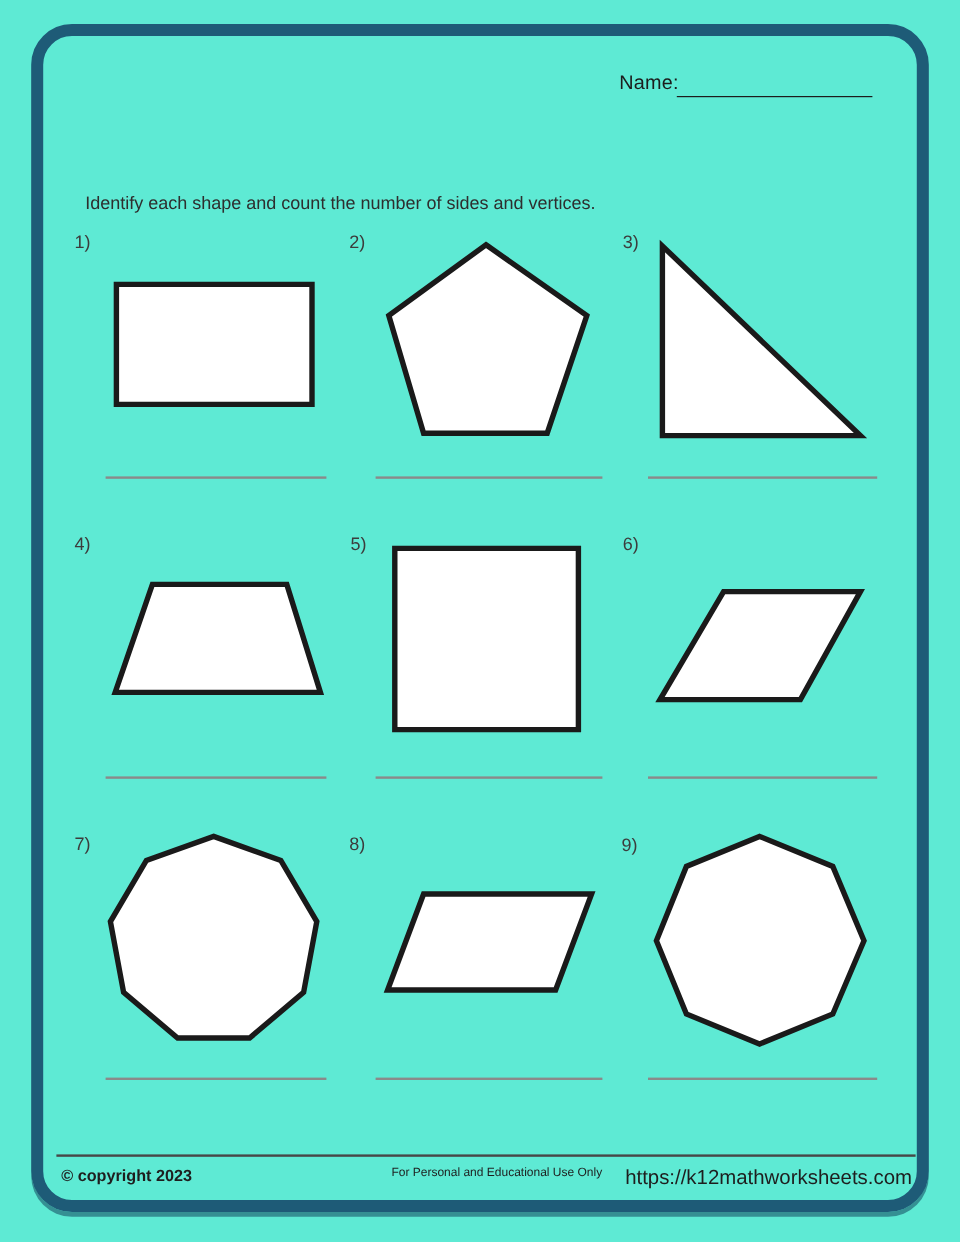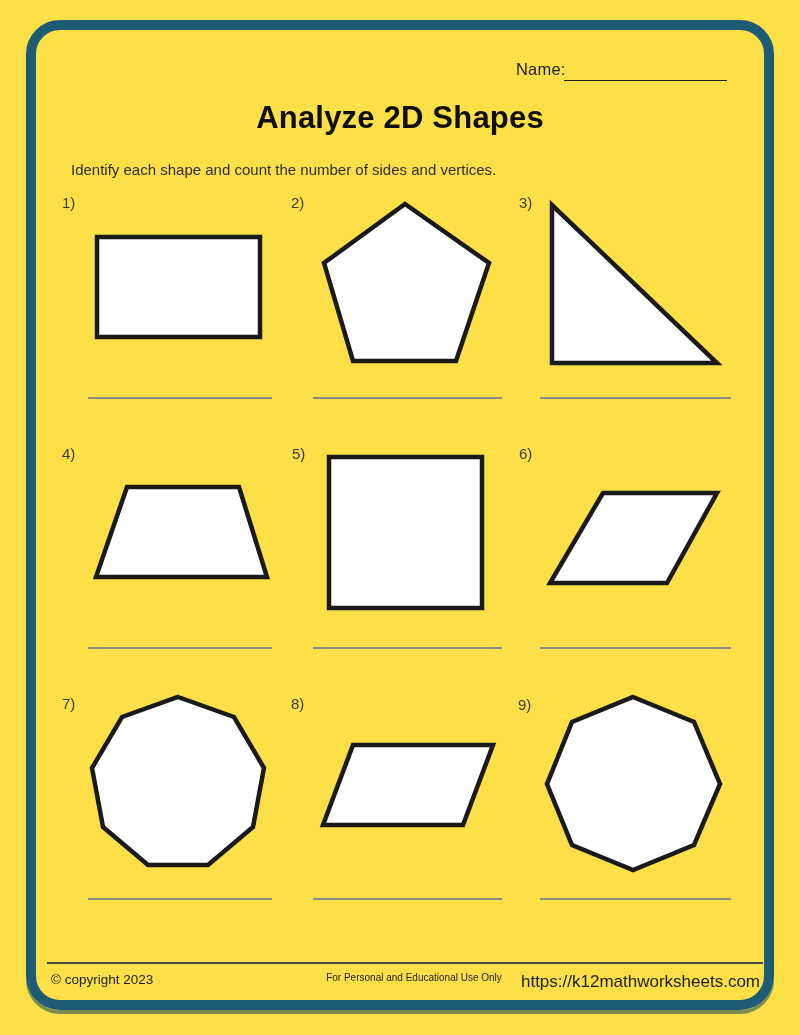--- a/index.html
+++ b/index.html
@@ -1,20 +1,20 @@
 <!DOCTYPE html>
 <html><head>
 <meta charset="utf-8">
 <style>
   html, body { margin: 0; padding: 0; background: #ffffff; }
   .screen {
     position: relative;
     width: 800px;
     height: 1035px;
-    background: #fde047;
+    background: #5eead4;
     overflow: hidden;
     font-family: "Liberation Sans", "DejaVu Sans", sans-serif;
   }
   .page-border {
     position: absolute;
     left: 26px; top: 20px;
     width: 748px; height: 990px;
     box-sizing: border-box;
     border: 10px solid #1e5b77;
     border-radius: 34px;
@@ -68,20 +68,21 @@
     position: absolute;
     left: 47px; top: 962px;
     width: 716px; height: 2px;
     background: #474747;
   }
   .footer-left {
     position: absolute;
     left: 51px; top: 972px;
     font-size: 13.5px;
     color: #1e1e1e;
+    font-weight: bold;
   }
   .footer-center {
     position: absolute;
     left: 0; right: 0; top: 972px;
     text-align: center;
     font-size: 10px;
     color: #1e1e1e;
     padding-left: 28px;
   }
   .footer-right {
@@ -93,21 +94,20 @@
 </style>
 </head>
 <body>
 
 <div class="screen">
   <div class="page-border"></div>
 
   <div class="name-row">Name:</div>
   <div class="name-line"></div>
 
-  <div class="page-title">Analyze 2D Shapes</div>
   <div class="instruction">Identify each shape and count the number of sides and vertices.</div>
 
   <svg class="shapes-svg" id="shapes-svg" viewBox="0 0 800 1035" xmlns="http://www.w3.org/2000/svg">
       <polygon points="97,237 260,237 260,337 97,337" fill="#ffffff" stroke="#1a1a1a" stroke-width="4.5" stroke-linejoin="miter"></polygon>
       <polygon points="405,204 489,263 456,361 353,361 324,263" fill="#ffffff" stroke="#1a1a1a" stroke-width="4.5" stroke-linejoin="miter"></polygon>
       <polygon points="552,205 552,363 717,363" fill="#ffffff" stroke="#1a1a1a" stroke-width="4.5" stroke-linejoin="miter"></polygon>
       <polygon points="127,487 239,487 267,577 96,577" fill="#ffffff" stroke="#1a1a1a" stroke-width="4.5" stroke-linejoin="miter"></polygon>
       <polygon points="329,457 482,457 482,608 329,608" fill="#ffffff" stroke="#1a1a1a" stroke-width="4.5" stroke-linejoin="miter"></polygon>
       <polygon points="603,493 717,493 667,583 550,583" fill="#ffffff" stroke="#1a1a1a" stroke-width="4.5" stroke-linejoin="miter"></polygon>
       <polygon points="178,697 234,717 264,768 253,827 208,865 148,865 103,827 92,768 122,717" fill="#ffffff" stroke="#1a1a1a" stroke-width="4.5" stroke-linejoin="miter"></polygon>

